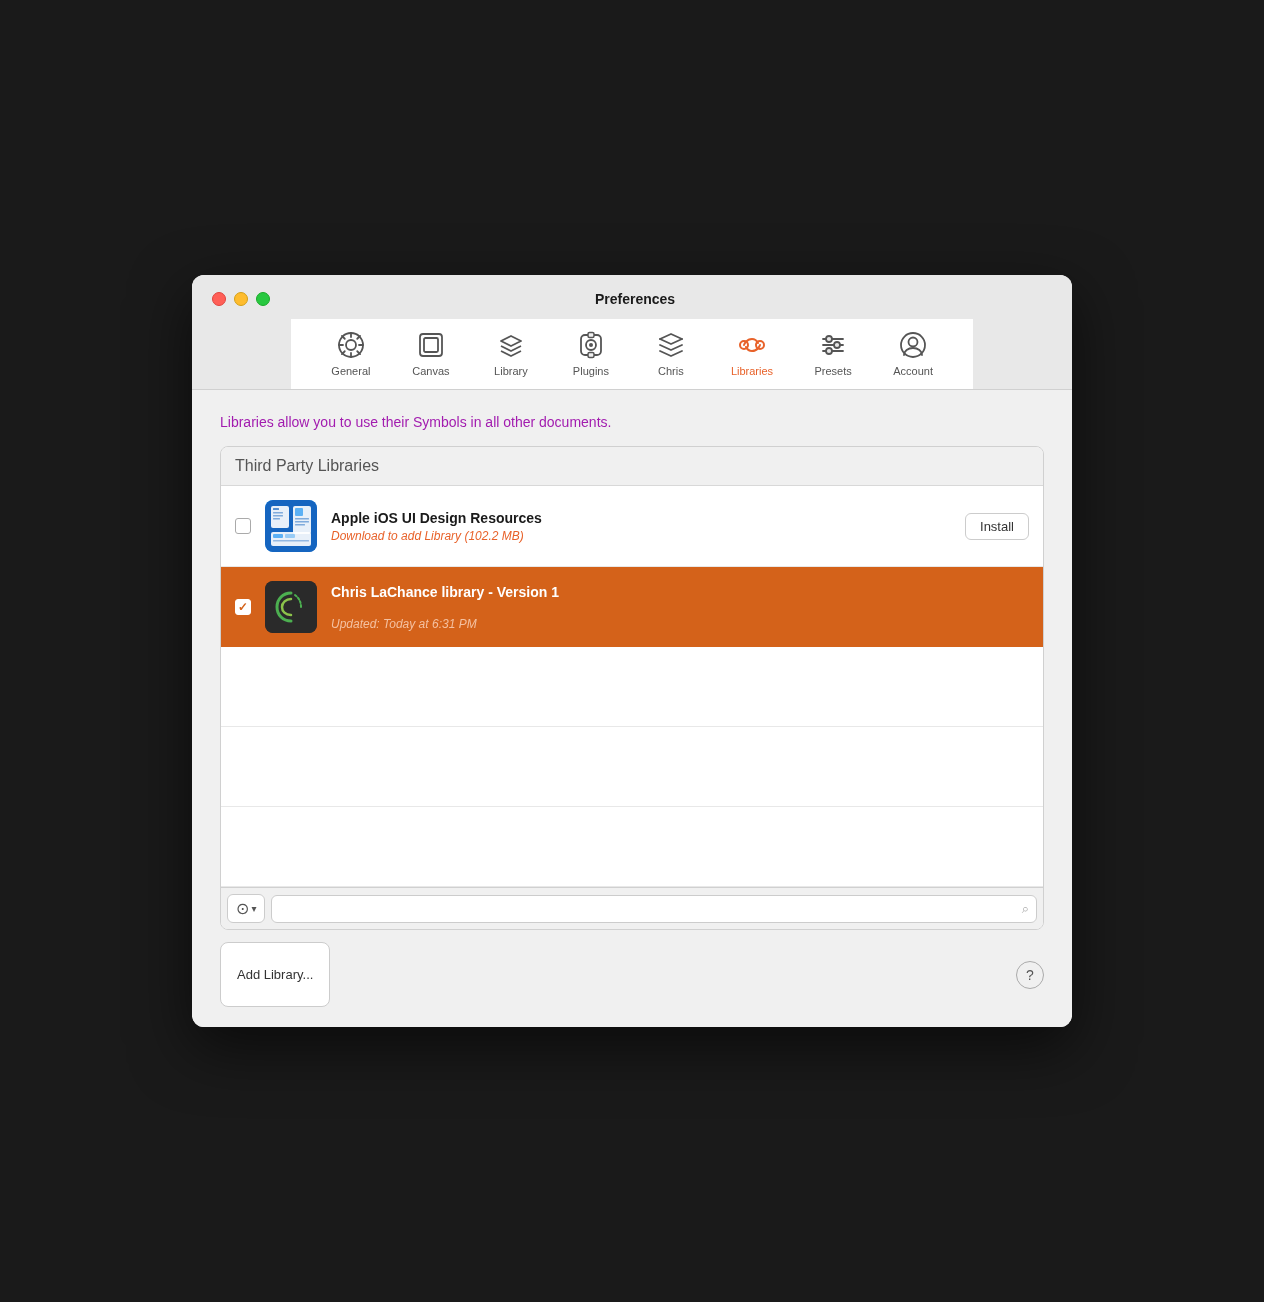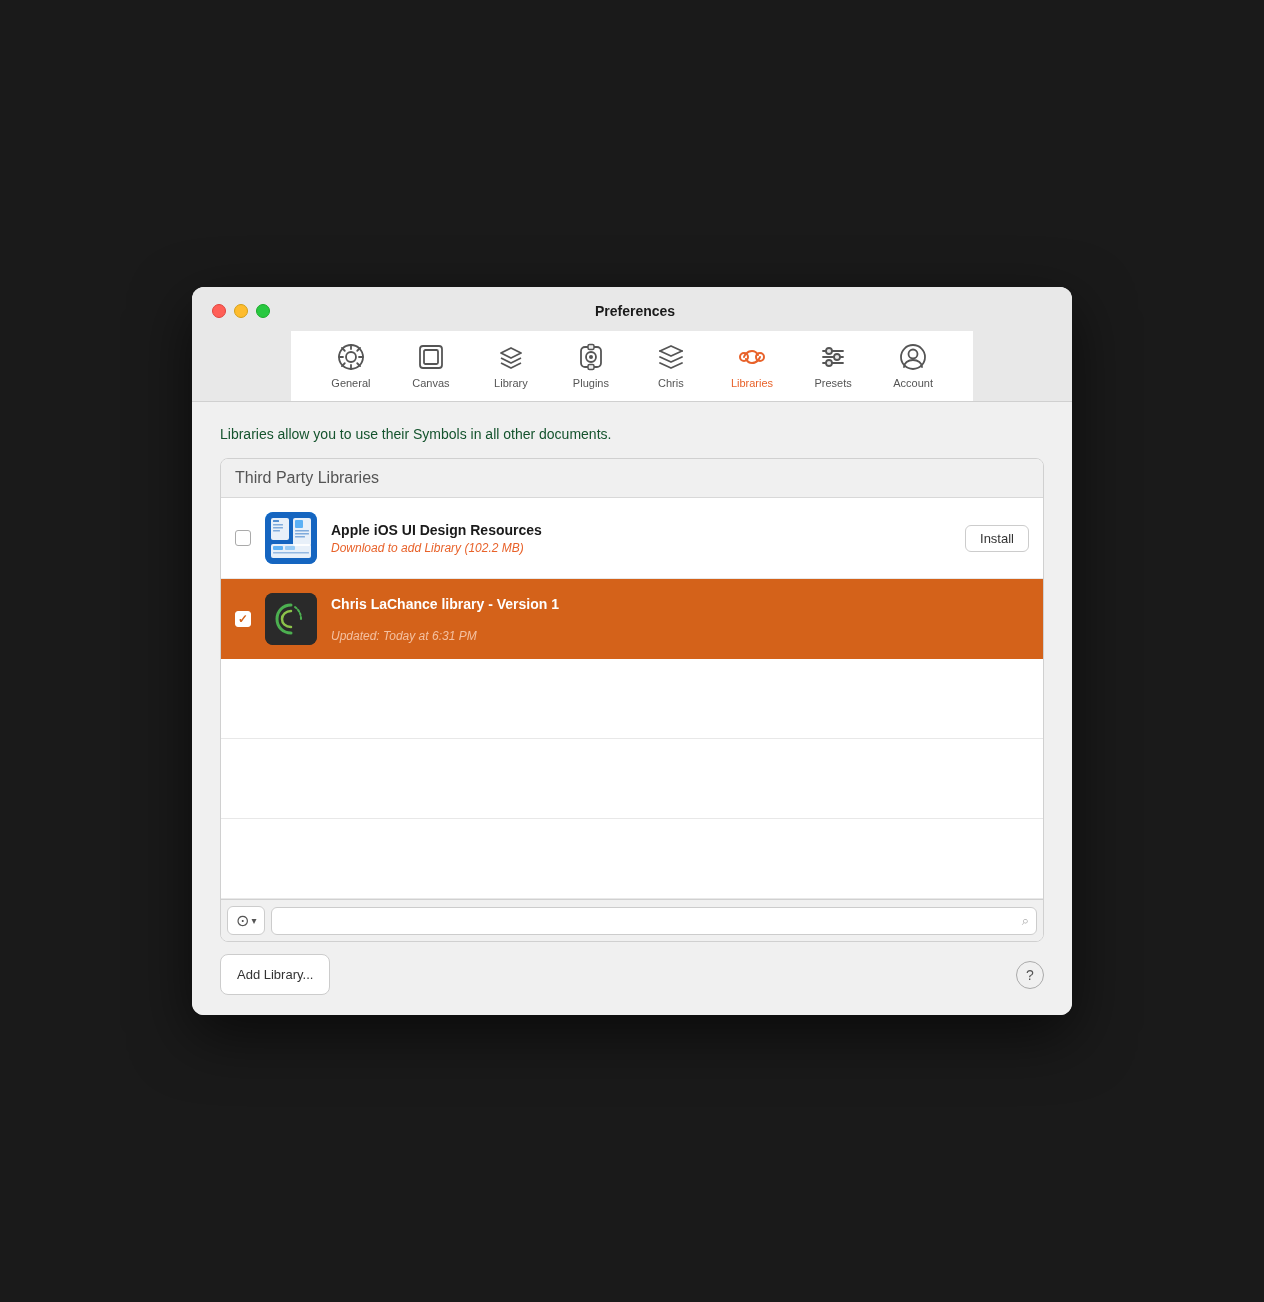--- a/index.html
+++ b/index.html
@@ -111,21 +111,21 @@
     }
 
     
     .content {
       padding: 24px 28px 20px;
       background: #f0f0f0;
     }
 
     .description {
       font-size: 14px;
-      color: #14532d;
+      color: #a21caf;
       margin-bottom: 16px;
     }
 
     
     .libraries-container {
       background: #f8f8f8;
       border: 1px solid #d0d0d0;
       border-radius: 8px;
       overflow: hidden;
     }
@@ -297,21 +297,21 @@
 
     
     .footer {
       display: flex;
       align-items: center;
       justify-content: space-between;
       padding: 12px 0 0;
     }
 
     .add-library-btn {
-      padding: 12px 16px;
+      padding: 24px 16px;
       background: #fff;
       border: 1px solid #ccc;
       border-radius: 8px;
       font-size: 13px;
       color: #333;
       cursor: pointer;
     }
 
     .help-btn {
       width: 28px;

